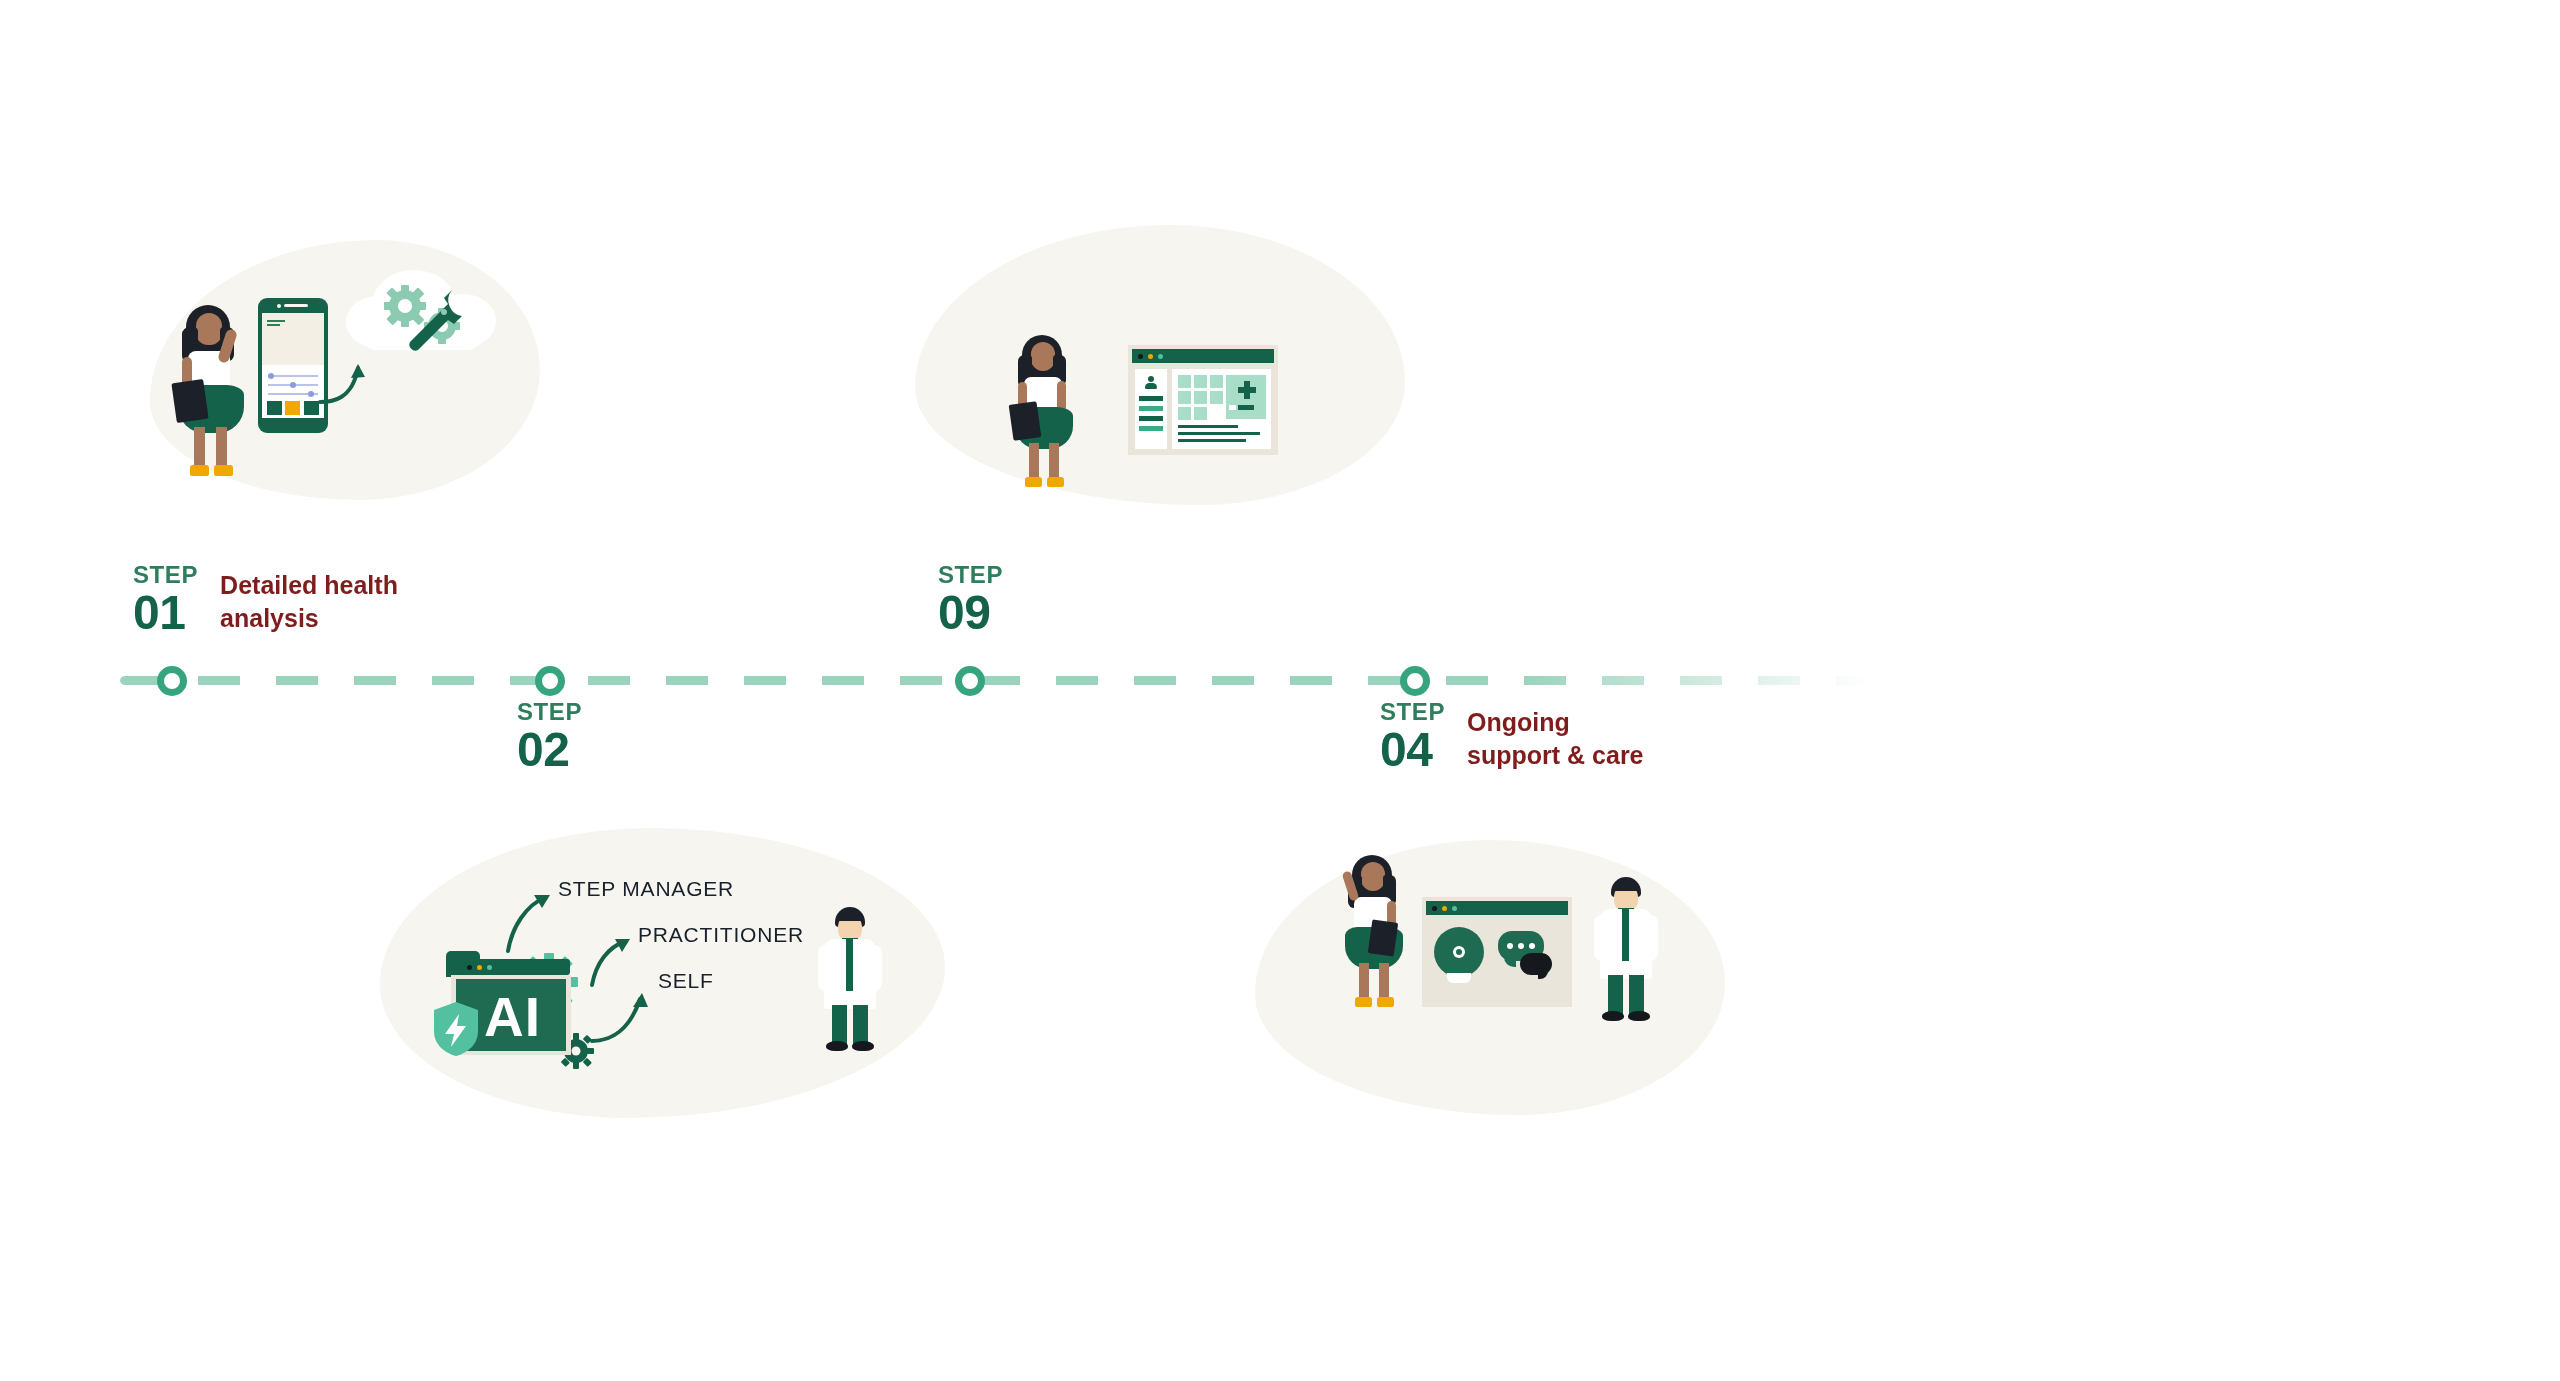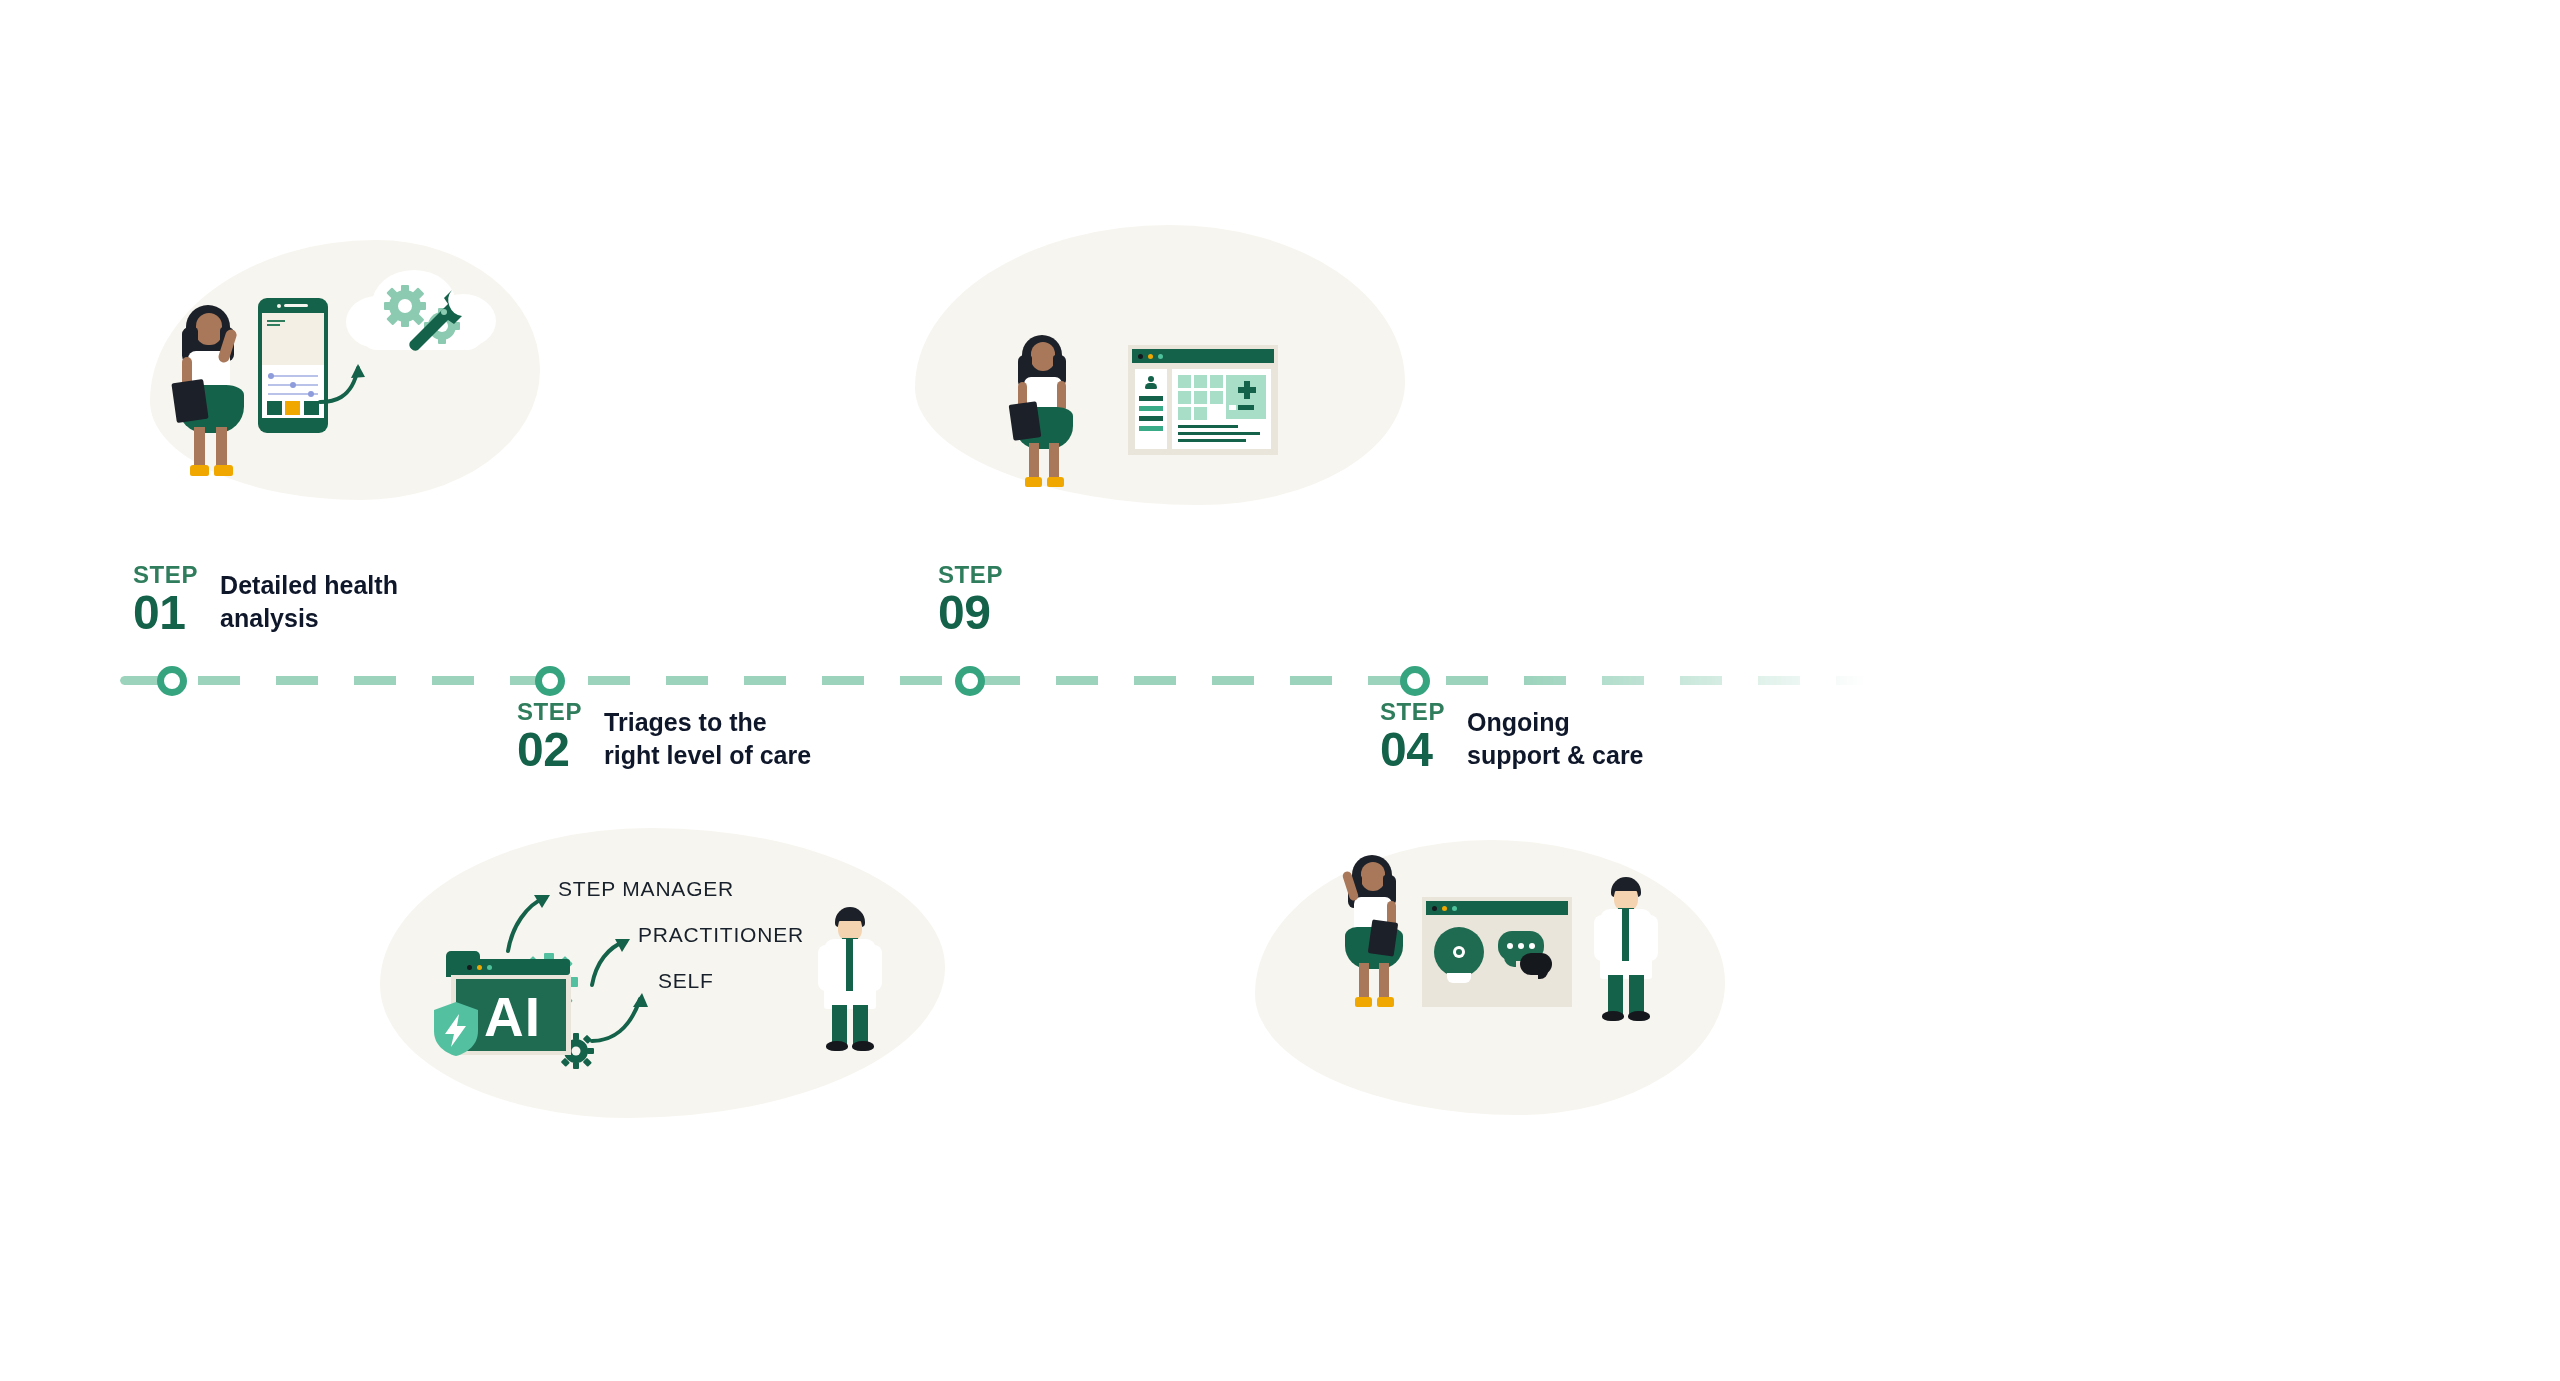--- a/index.html
+++ b/index.html
@@ -30,21 +30,21 @@
   .step { position: absolute; display: flex; align-items: flex-start; }
   .step-num { margin-right: 22px; line-height: 1; }
   .step-word {
     display: block; font-size: 24px; font-weight: 700; color: #2f7d5c;
     letter-spacing: 0.6px; margin-bottom: 2px;
   }
   .step-digits {
     display: block; font-size: 48px; font-weight: 700; color: #14624a; letter-spacing: -0.5px;
   }
   .step-text {
-    font-size: 25px; font-weight: 700; color: #0f172a; line-height: 1.33; padding-top: 6px;
+    font-size: 25px; font-weight: 700; color: #7f1d1d; line-height: 1.33; padding-top: 6px;
     white-space: pre-line;
   }
 
   
   .blob { position: absolute; background: #f7f5ef; }
   .blob.b1 { left: 150px; top: 240px; width: 390px; height: 260px;
     border-radius: 58% 42% 46% 54% / 62% 50% 50% 38%; }
   .blob.b2 { left: 380px; top: 828px; width: 565px; height: 290px;
     border-radius: 48% 52% 56% 44% / 54% 48% 52% 46%; }
   .blob.b3 { left: 915px; top: 225px; width: 490px; height: 280px;
@@ -391,22 +391,20 @@
     </div>
     <div class="step-text">Detailed health
 analysis</div>
   </div>
 
   <div class="step" style="left:517px; top:700px;">
     <div class="step-num">
       <span class="step-word">STEP</span>
       <span class="step-digits">02</span>
     </div>
-    <div class="step-text">Triages to the
-right level of care</div>
   </div>
 
   <div class="step" style="left:938px; top:563px;">
     <div class="step-num">
       <span class="step-word">STEP</span>
       <span class="step-digits">09</span>
     </div>
   </div>
 
   <div class="step" style="left:1380px; top:700px;">

